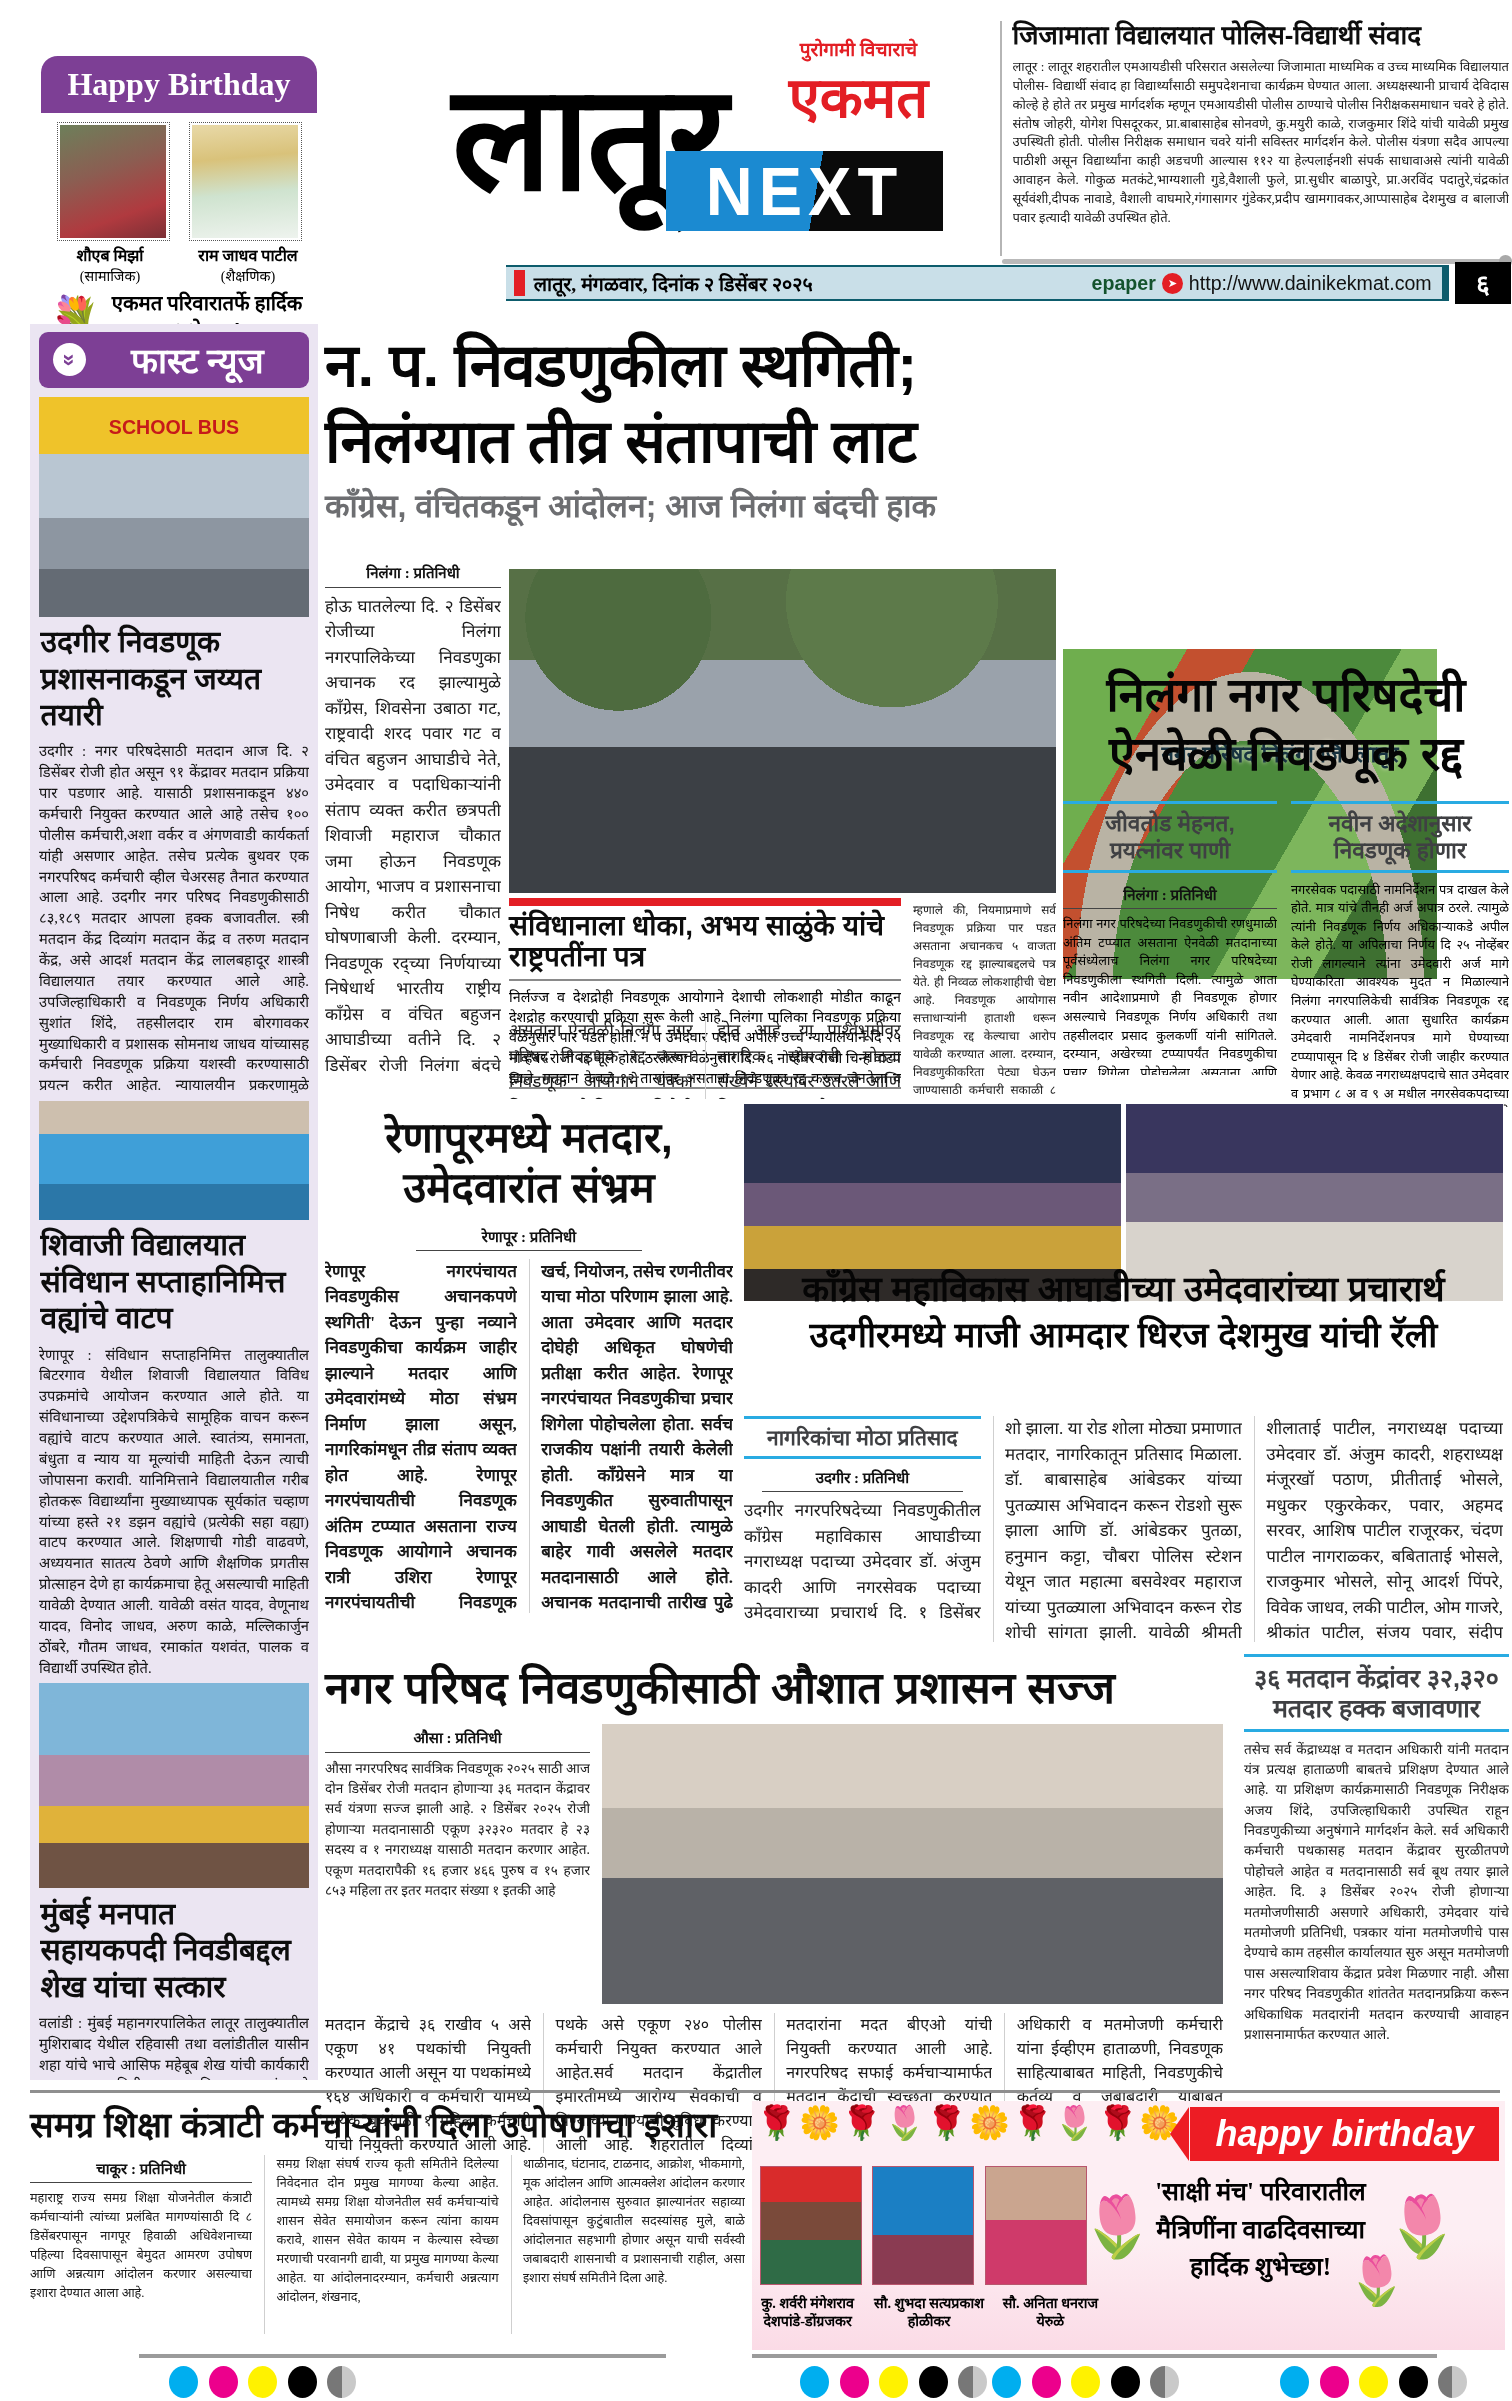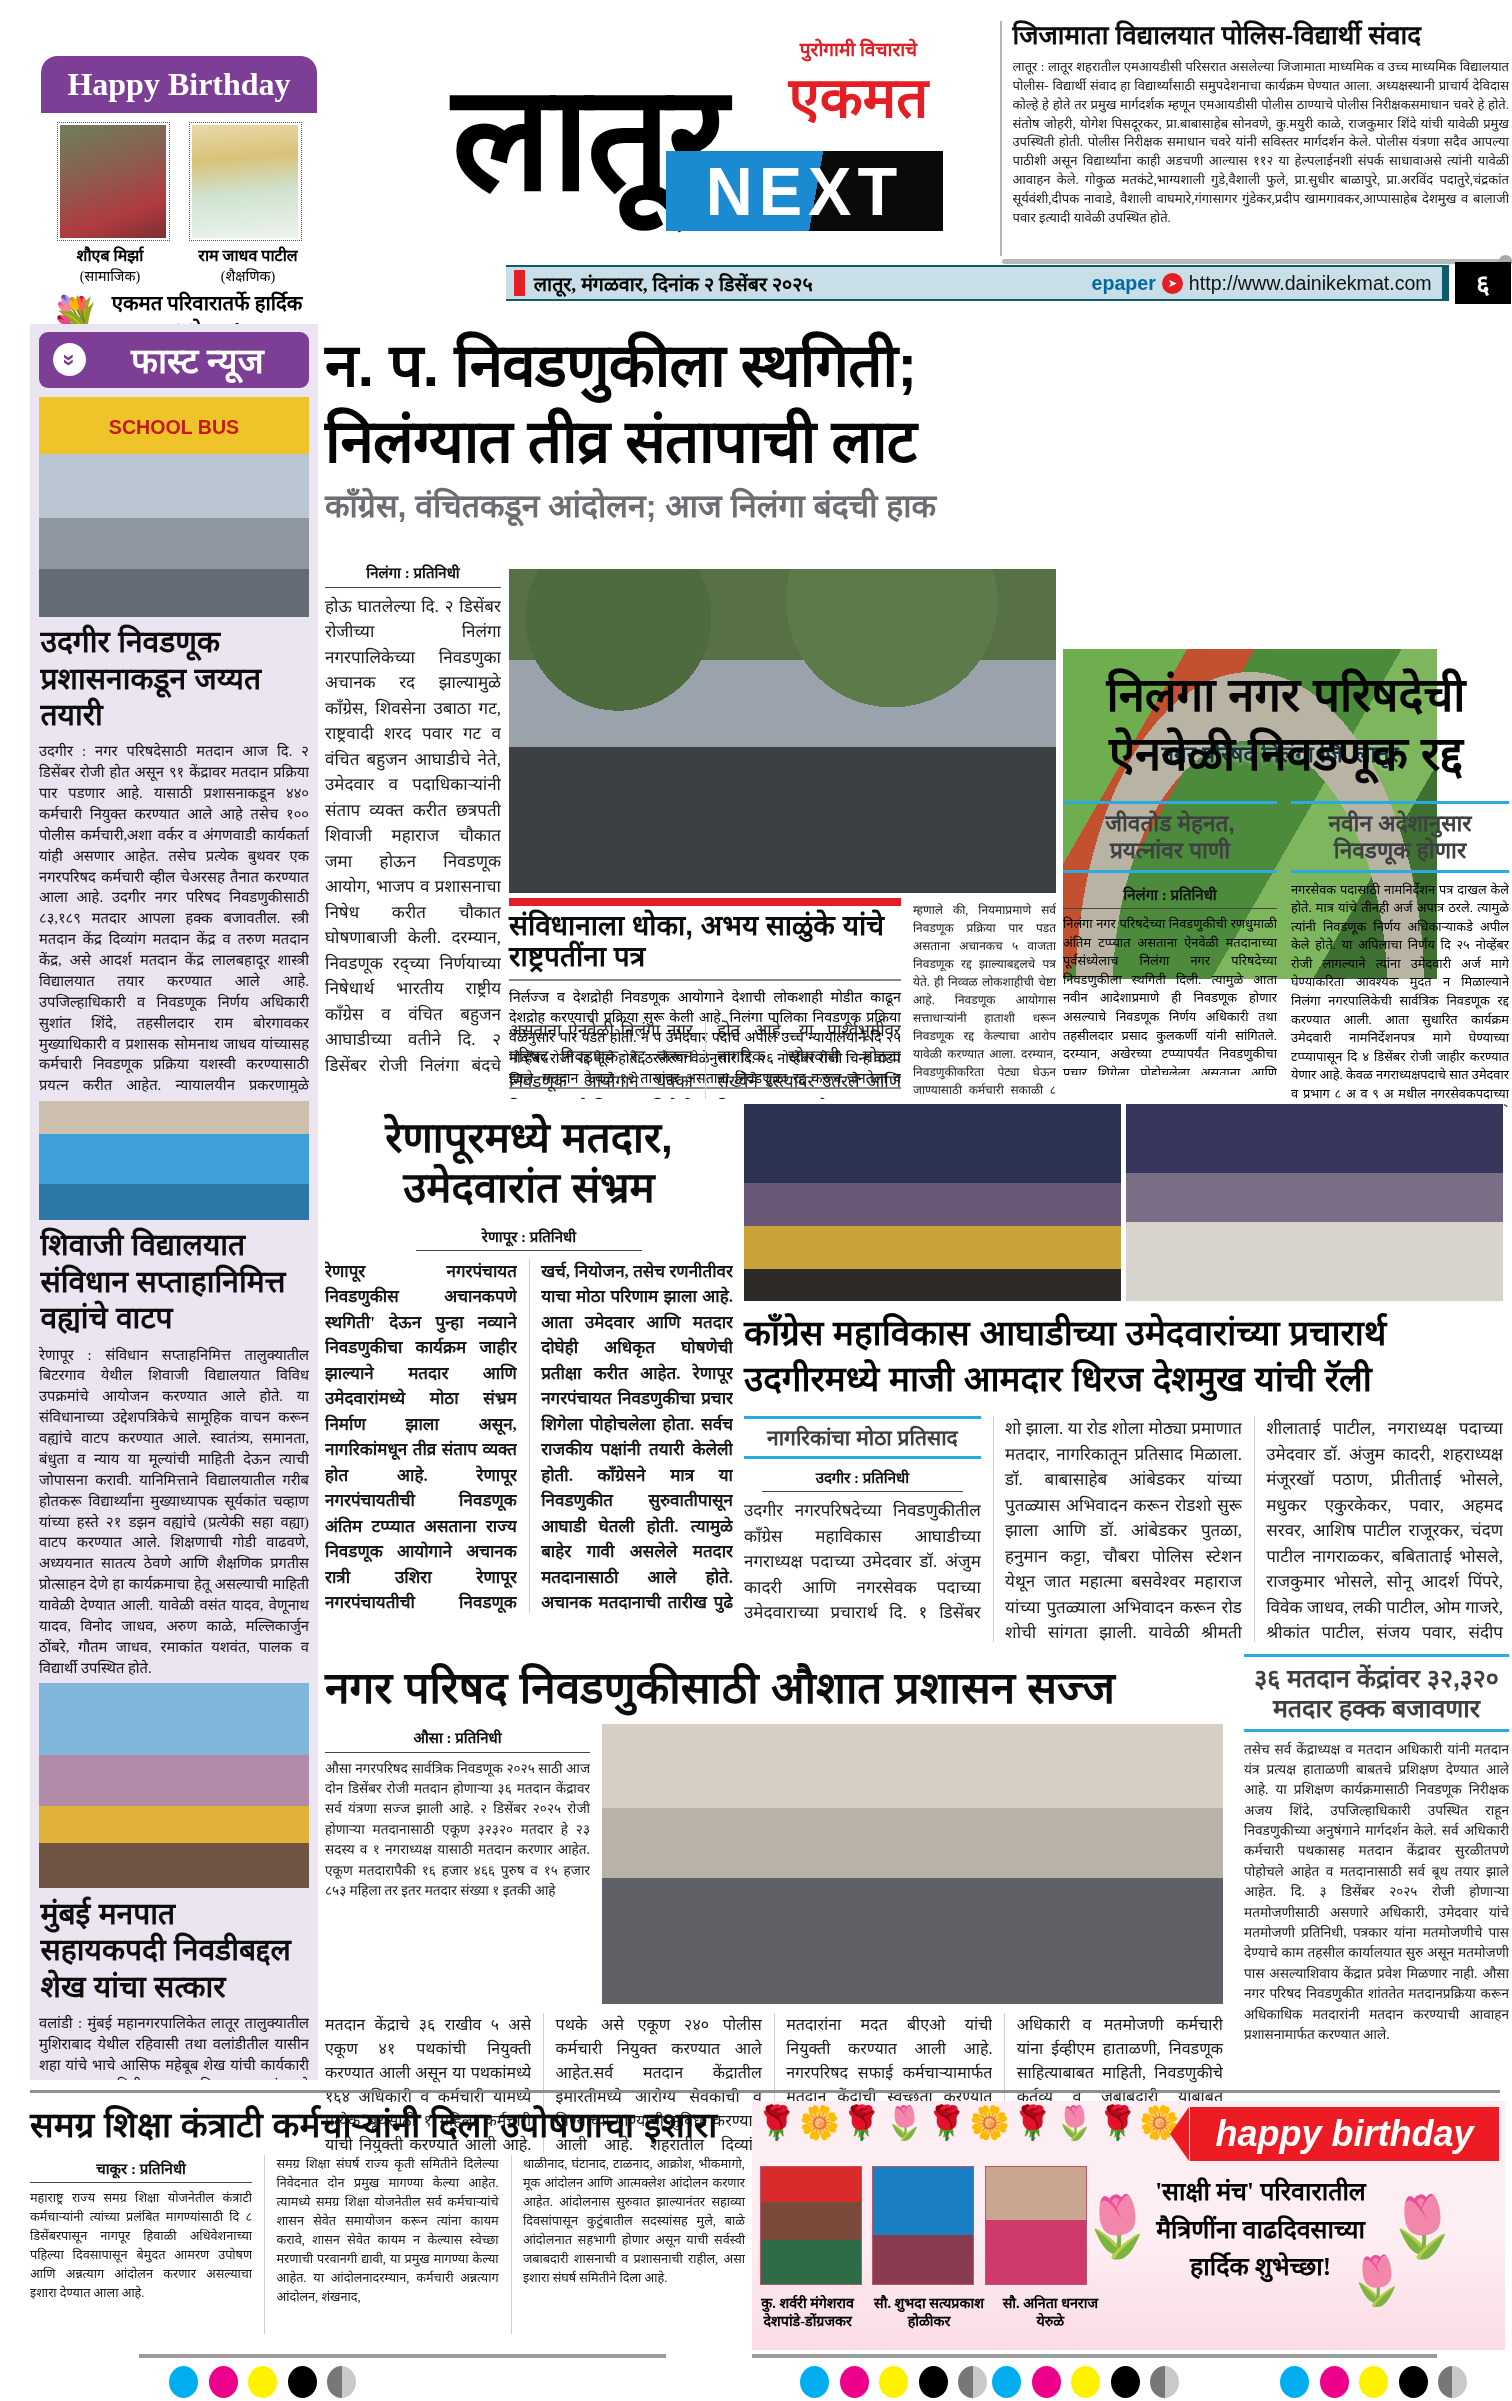--- a/index.html
+++ b/index.html
@@ -47,21 +47,21 @@
   #top-article .hl { font-size:26px; margin-bottom:7.5px; }
   #top-article .body-text { font-size:13px; line-height:1.46; height:190px; }
   #top-slider { left:1002px; top:259px; width:508px; height:5.3px; background:#b9b9b9; border-radius:3px; }
   #top-slider .knob { position:absolute; right:-1.5px; top:-3.8px; width:12.8px; height:12.8px; border-radius:50%; background:#a9a9a9; }
 
   
   #date-bar { left:506px; top:265px; width:943px; height:36px; background:#c9dfe8; border-top:2.3px solid #0d5c6c; border-bottom:2.3px solid #0d5c6c; display:flex; align-items:center; }
   #date-bar .accent { width:11.3px; height:25.6px; background:#e31e24; margin:0 9px 0 7.5px; }
   #date-bar .dt { font-weight:bold; font-size:19.6px; font-family:"Liberation Serif", serif; }
   #date-bar .sp { flex:1; }
-  #date-bar .ep { font-size:19.6px; font-weight:bold; font-family:"Liberation Sans", sans-serif; color:#0369a1; }
+  #date-bar .ep { font-size:19.6px; font-weight:bold; font-family:"Liberation Sans", sans-serif; color:#14532d; }
   #date-bar .epi { width:21px; height:21px; border-radius:50%; background:#e31e24; color:#fff; display:flex; align-items:center; justify-content:center; font-size:11.3px; margin:0 6px; }
   #date-bar .url { font-size:19.6px; font-family:"Liberation Sans", sans-serif; color:#111; margin-right:10.5px; }
   #date-bar .tealbar { width:6.8px; height:32px; background:#0d5c6c; margin-right:0; }
   #page-num { left:1455px; top:262px; width:56px; height:42px; background:#000; color:#fff; display:flex; align-items:center; justify-content:center; font-size:25.6px; font-weight:bold; }
 
   
   #sidebar { left:30px; top:324px; width:288px; height:1756px; background:#ebe5f2; padding:7.5px 9px; overflow:hidden; }
   #fast-hdr { height:56px; background:#7d3f95; border-radius:9px; display:flex; align-items:center; gap:13.6px; padding:0 13.6px; margin-bottom:9px; }
   #fast-hdr .ic { width:33px; height:33px; border-radius:50%; background:#fff; color:#7d3f95; display:flex; align-items:center; justify-content:center; font-size:22.6px; font-weight:bold; }
   #fast-hdr .ic span { transform:rotate(90deg); display:block; }
@@ -116,21 +116,21 @@
   #renapur { left:325px; top:1113px; width:408px; }
   #renapur .hl { font-size:42px; text-align:center; line-height:1.2; }
   #renapur .byline { width:226px; margin:9px auto 7.5px auto; }
   #renapur .cols { height:354px; }
   #renapur .body-text { height:354px;font-weight:bold; }
 
   
   #rally-photos { left:744px; top:1104px; width:759px; height:197px; display:flex; gap:4.5px; }
   #rally-p1 { flex:1; background:linear-gradient(180deg,#2c3350 0 40%, #6b5878 40% 62%, #caa23a 62% 84%, #2e2a28 84% 100%); }
   #rally-p2 { flex:1; background:linear-gradient(180deg,#39365e 0 35%, #7a6f86 35% 60%, #d8d3cc 60% 100%); }
-  #rally-hl { left:744px; top:1310px; width:759px; font-size:35px; font-weight:bold; line-height:1.3; color:#050505; }
+  #rally-hl { left:744px; top:1266px; width:759px; text-align:center; font-size:35px; font-weight:bold; line-height:1.3; color:#050505; }
   #rally-cols { left:744px; top:1416px; width:759px; height:226px; }
   #rally-cols .subhead-box { font-size:21px; margin-bottom:4.5px; }
   #rally-cols .byline { width:85%; margin:0 auto 6px auto; }
   #rally-cols .body-text { height:226px; }
   #rally-cols .c1-text { height:127px; }
 
   
   #ausa { left:325px; top:1663px; width:898px; }
   #ausa .hl { font-size:44px; line-height:1.15; margin-bottom:10.5px; }
   #ausa-row { display:flex; gap:12px; }

